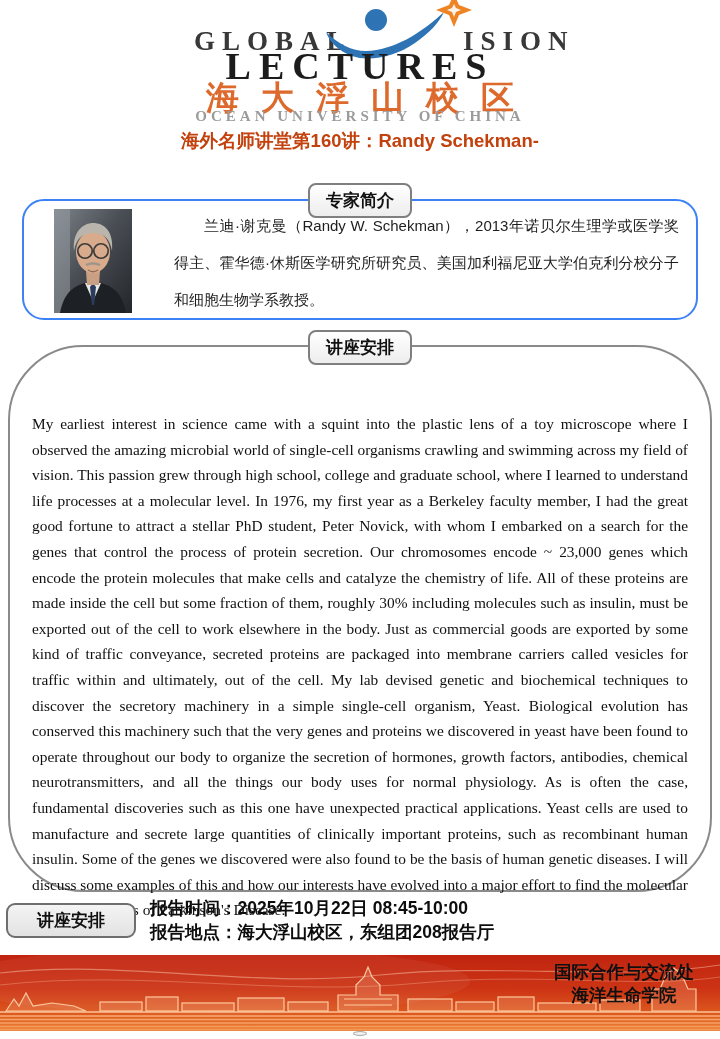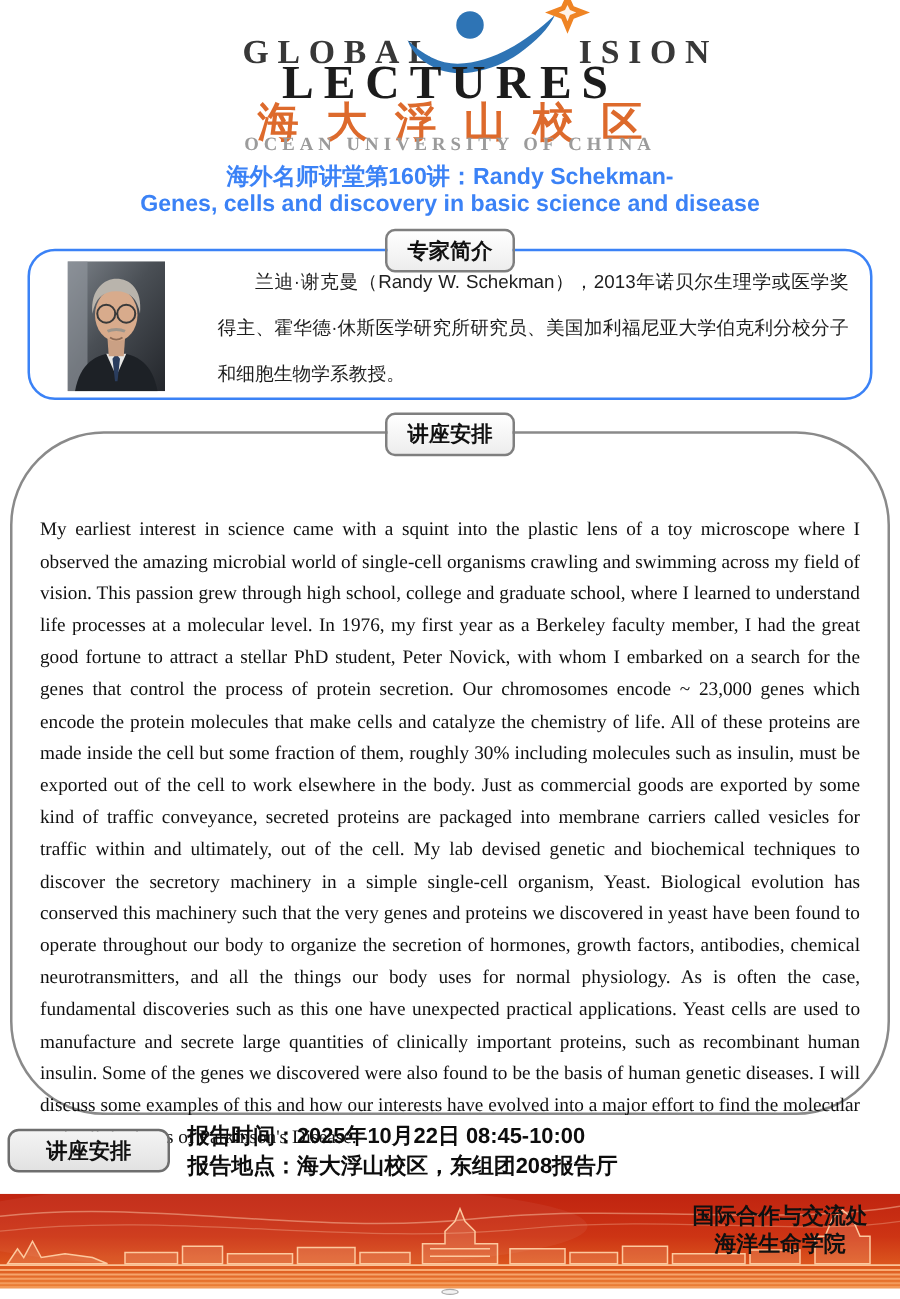--- a/index.html
+++ b/index.html
@@ -28,21 +28,21 @@
     letter-spacing:22px; color:#dd6a2c; text-indent:22px;
   }
   .logo-university {
     position:absolute; top:108px; left:0; width:100%; text-align:center;
     font-family:"Liberation Serif", serif; font-size:15px; font-weight:700;
     letter-spacing:4px; color:#9b9b9b;
   }
   
   .poster-title {
     position:absolute; top:130px; left:0; width:100%; text-align:center;
-    font-size:18.5px; font-weight:700; color:#3b82f6; line-height:22px;
+    font-size:18.5px; font-weight:700; color:#c2410c; line-height:22px;
   }
   
   .badge {
     position:absolute; z-index:3; padding:4px 16px;
     background:linear-gradient(180deg,#ffffff 0%, #ededed 100%);
     border:2px solid #7f7f7f; border-radius:8px;
     font-size:17px; font-weight:700; color:#111; white-space:nowrap;
   }
   .badge-center { left:50%; transform:translateX(-50%); }
   
@@ -113,21 +113,20 @@
       <polygon points="136,4 138,8 143,10 138,12 136,17 134,12 129,10 134,8" fill="#ffffff" opacity="0.9"></polygon>
     </svg>
 
     <div class="logo-lectures">LECTURES</div>
     <div class="logo-calligraphy">海大浮山校区</div>
     <div class="logo-university">OCEAN UNIVERSITY OF CHINA</div>
   </div>
 
   <div class="poster-title">
     <div>海外名师讲堂第160讲：Randy Schekman-</div>
-    <div>Genes, cells and discovery in basic science and disease</div>
   </div>
 
   <div class="badge badge-center" style="top:183px;">专家简介</div>
 
   <div class="expert-box">
     <svg id="expert-photo" width="78" height="104" viewBox="0 0 78 104">
       <defs>
         <linearGradient id="phbg" x1="0" y1="0" x2="1" y2="1">
           <stop offset="0" stop-color="#7d838a"></stop>
           <stop offset="0.45" stop-color="#4a4f55"></stop>

